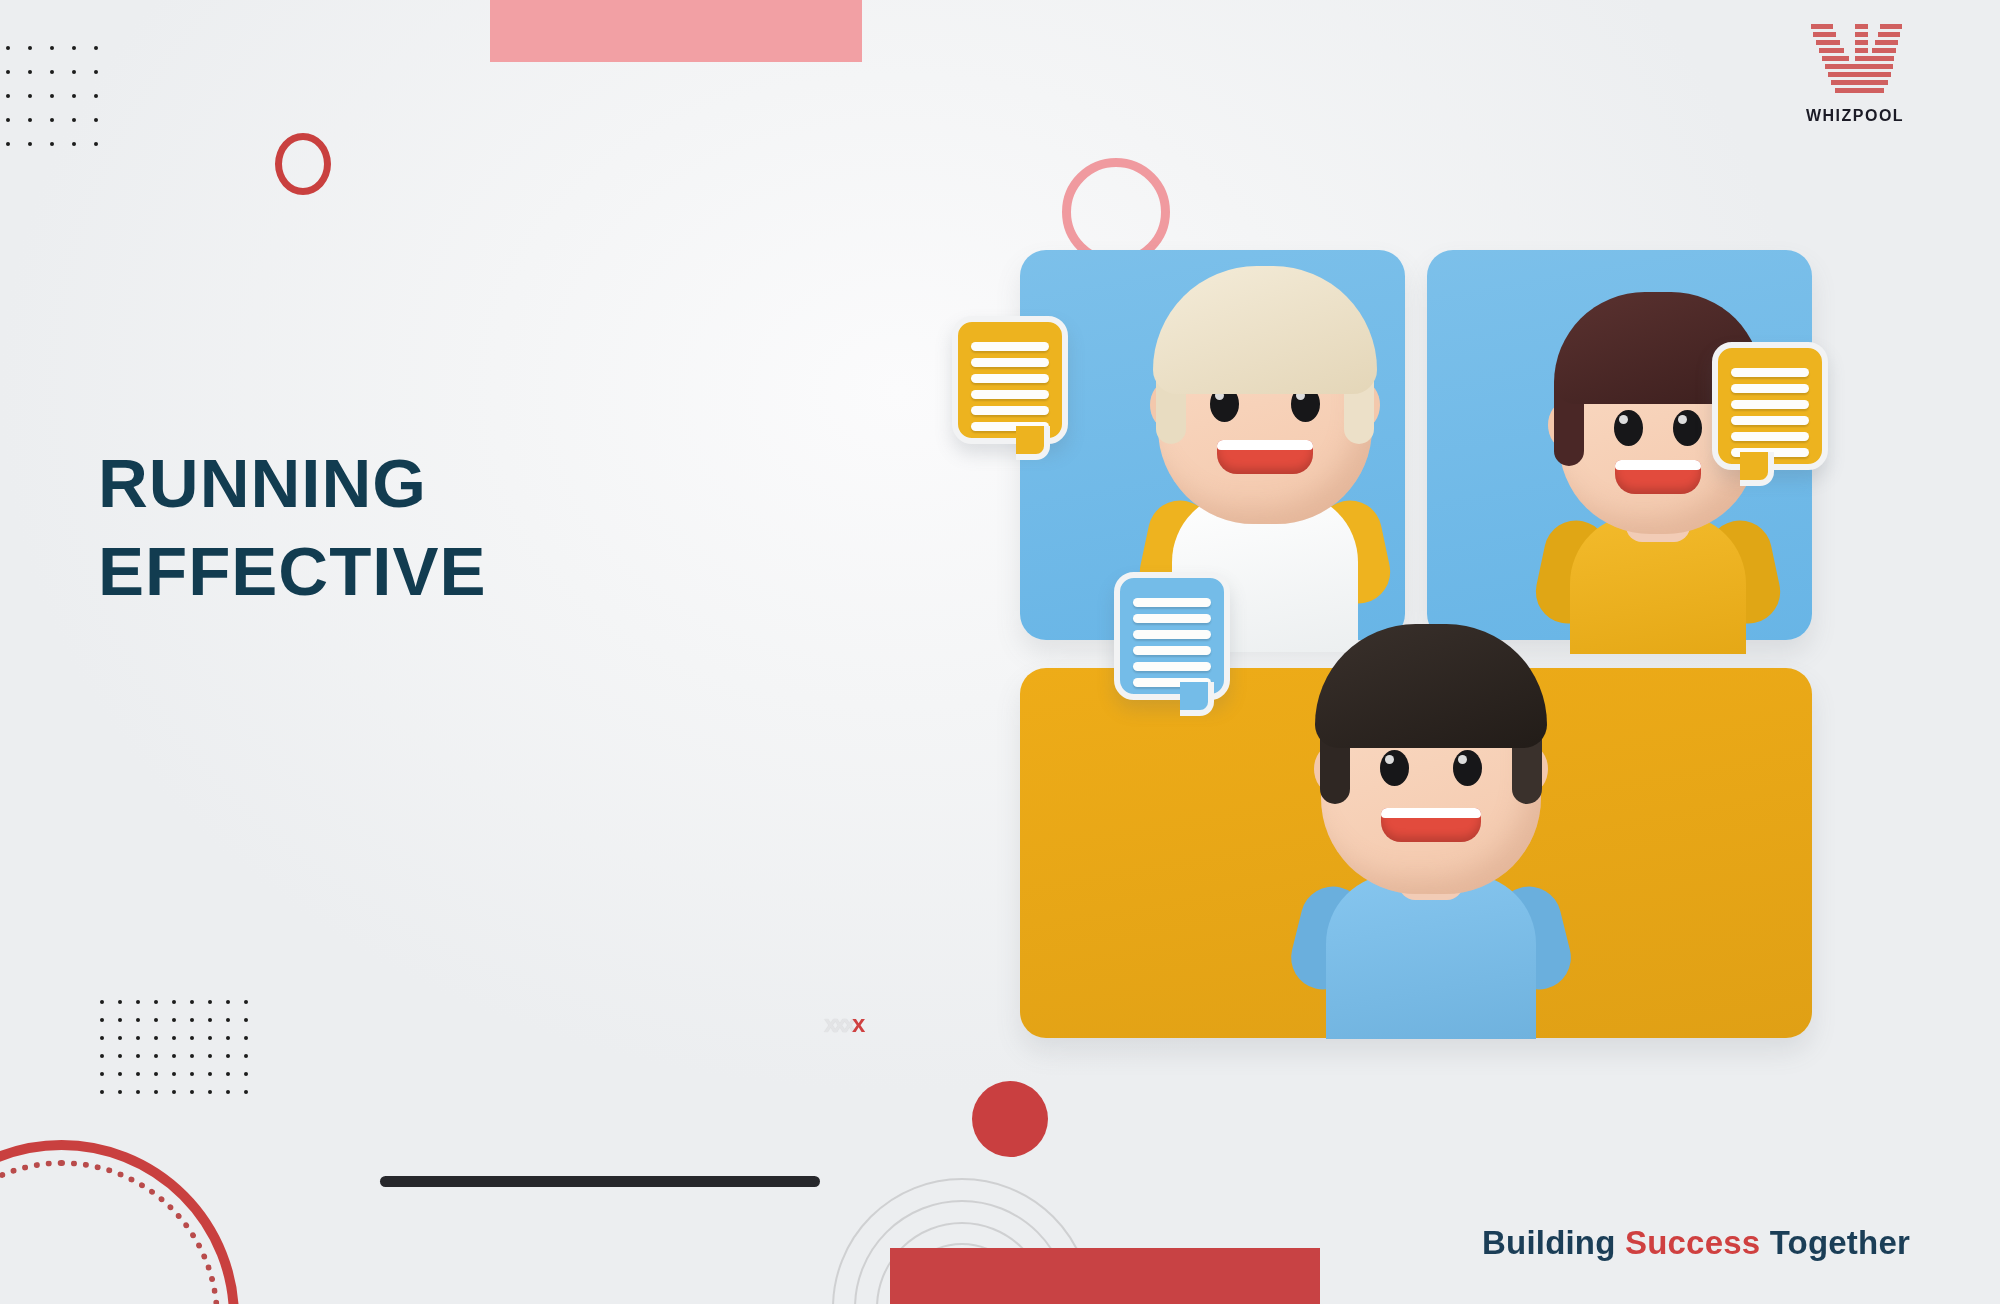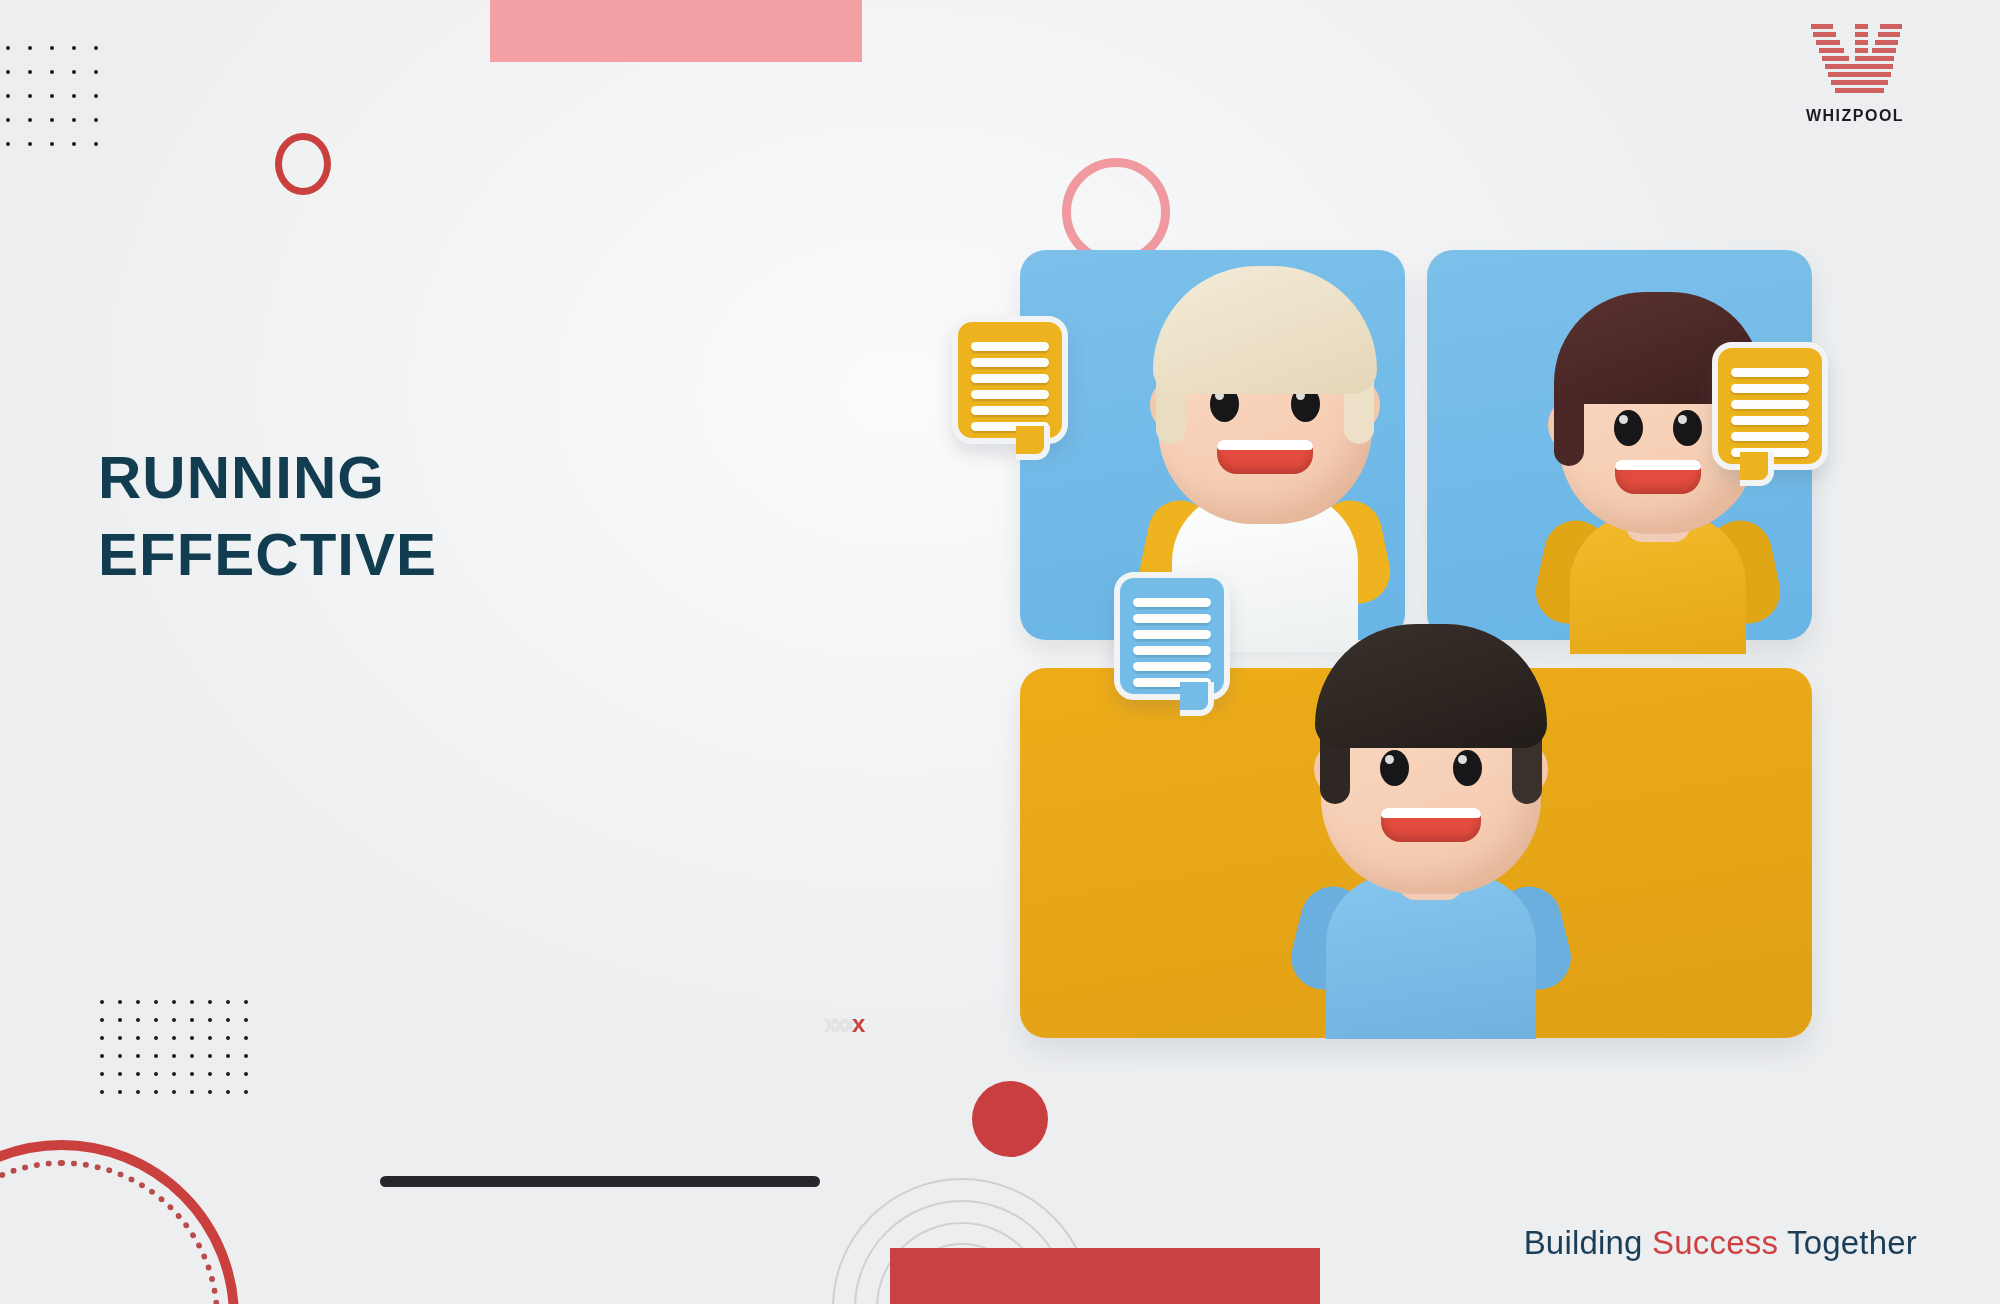--- a/index.html
+++ b/index.html
@@ -68,36 +68,36 @@
   }
   #x-marks span { display:inline-block; }
   .x-gray { color:#e3e4e6; text-shadow:0 0 1px #cfd1d3; }
   .x-red  { color:#cf4040; }
 
   
   #title-block {
     position:absolute; left:98px; top:440px; width:620px;
   }
   #title-block .line {
-    font-size:60px; font-weight:bold; letter-spacing:1px;
+    font-size:69px; font-weight:bold; letter-spacing:1px;
     line-height:1.28; color:#123c50; text-transform:uppercase;
   }
 
   
   #logo { position:absolute; right:78px; top:24px; width:134px; text-align:center; }
   #logo-mark { width:116px; height:72px; margin:0 auto; }
   #logo-text {
     margin-top:7px; font-size:16px; font-weight:bold;
     letter-spacing:1.5px; color:#1b1b26;
   }
 
   
   #tagline {
-    position:absolute; right:83px; bottom:42px;
-    font-size:33px; font-weight:normal; letter-spacing:0.2px;
+    position:absolute; right:90px; bottom:42px;
+    font-size:33px; font-weight:bold; letter-spacing:0.2px;
     white-space:nowrap;
   }
   #tagline .navy { color:#1b3e57; }
   #tagline .red  { color:#cf4040; }
 
   
   #illustration { position:absolute; left:1000px; top:140px; width:940px; height:940px; }
 
   .card {
     position:absolute; border-radius:26px;

